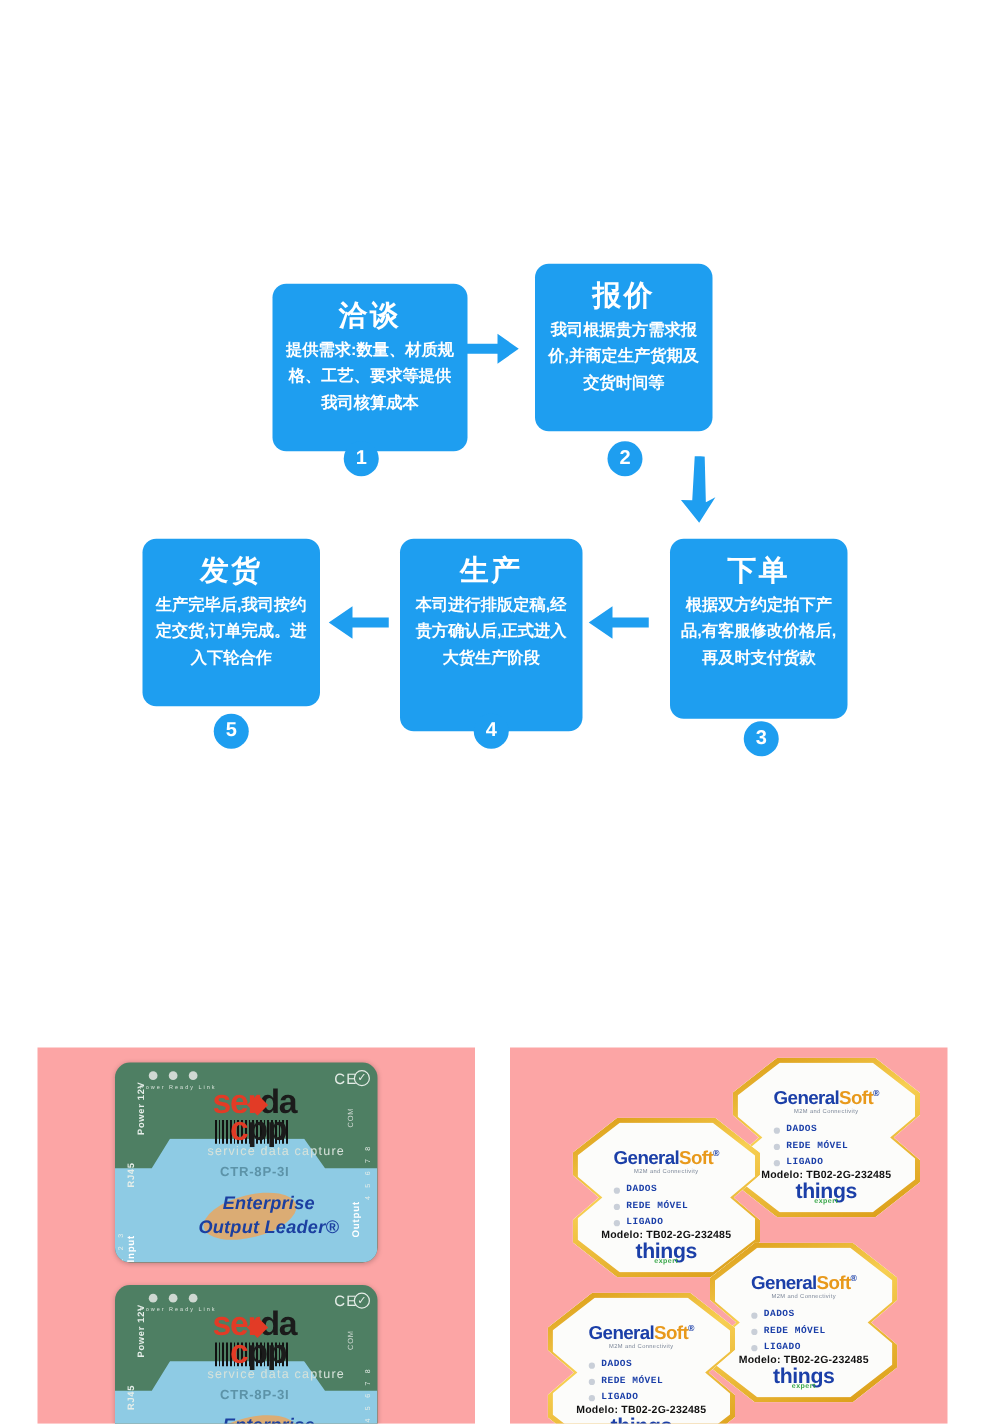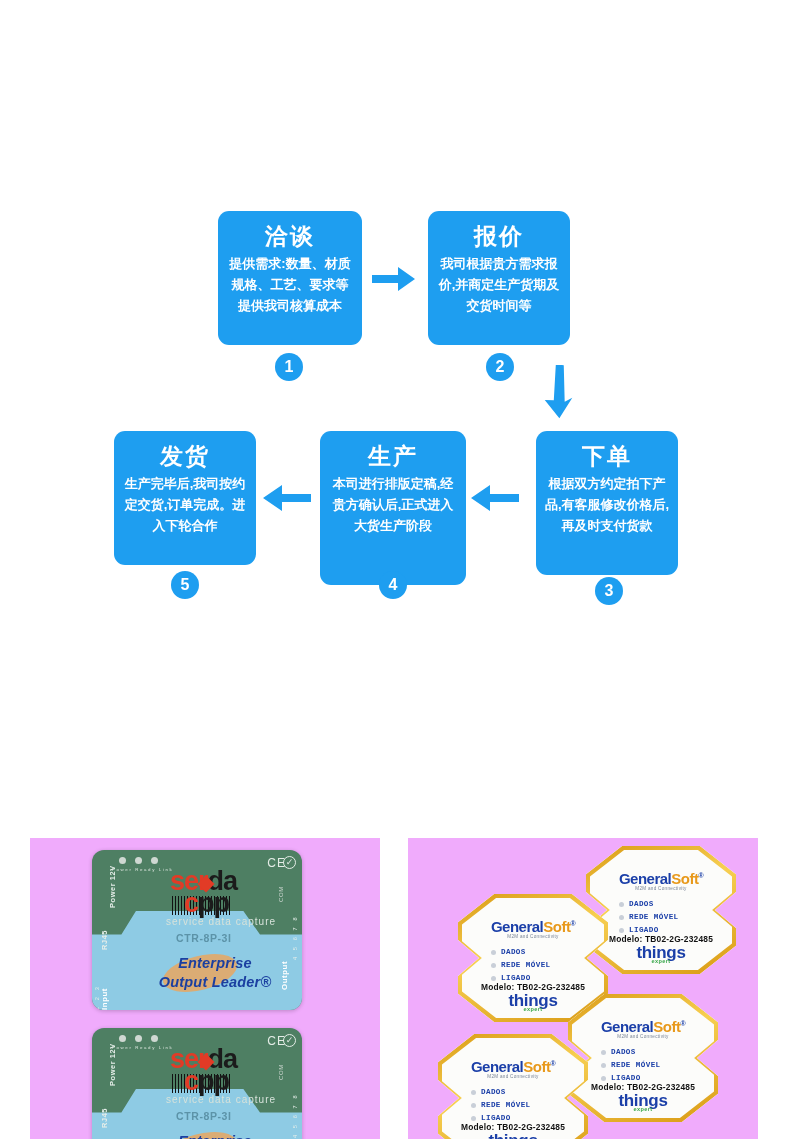--- a/index.html
+++ b/index.html
@@ -42,21 +42,21 @@
   .fbox .fd {
     font-size:13px; line-height:21px; letter-spacing:0px; font-weight:bold;
   }
   .circ {
     position:absolute; width:28px; height:28px; border-radius:50%;
     background:#1e9ef0; color:#fff; font-size:16px; font-weight:bold;
     text-align:center; line-height:28px;
   }
 
   
-  #box1 { left:218px; top:6px;  width:144px; height:134px; }
+  #box1 { left:218px; top:22px;  width:156px; height:134px; }
   #box2 { left:428px; top:6px;  width:142px; height:134px; }
   #box3 { left:536px; top:226px; width:142px; height:144px; }
   #box4 { left:320px; top:226px; width:146px; height:154px; }
   #box5 { left:114px; top:226px; width:142px; height:134px; }
 
   #c1 { left:275px; top:148px; }
   #c2 { left:486px; top:148px; }
   #c3 { left:595px; top:372px; }
   #c4 { left:379px; top:366px; }
   #c5 { left:171px; top:366px; }
@@ -81,21 +81,21 @@
   }
   .bn-sub-wrap { position:absolute; left:196px; top:92px; width:400px; text-align:center; background:#059bff; }
   .bn-sub {
     font-size:17px; color:#ffffff; letter-spacing:0.8px; white-space:nowrap; font-weight:normal;
   }
 
   
   .photos { position:absolute; left:0; top:838px; width:790px; height:301px; }
   .photo {
     position:absolute; top:0; height:301px; overflow:hidden;
-    background:#f0abfc;
+    background:#fca5a5;
   }
   #photoL { left:30px; width:350px; }
   #photoR { left:408px; width:350px; }
 
   
   .lbl-serda {
     position:absolute; width:210px; height:160px; border-radius:12px;
     background:#4e7f63; overflow:hidden;
     box-shadow:0 1px 4px rgba(0,0,0,.22);
   }

